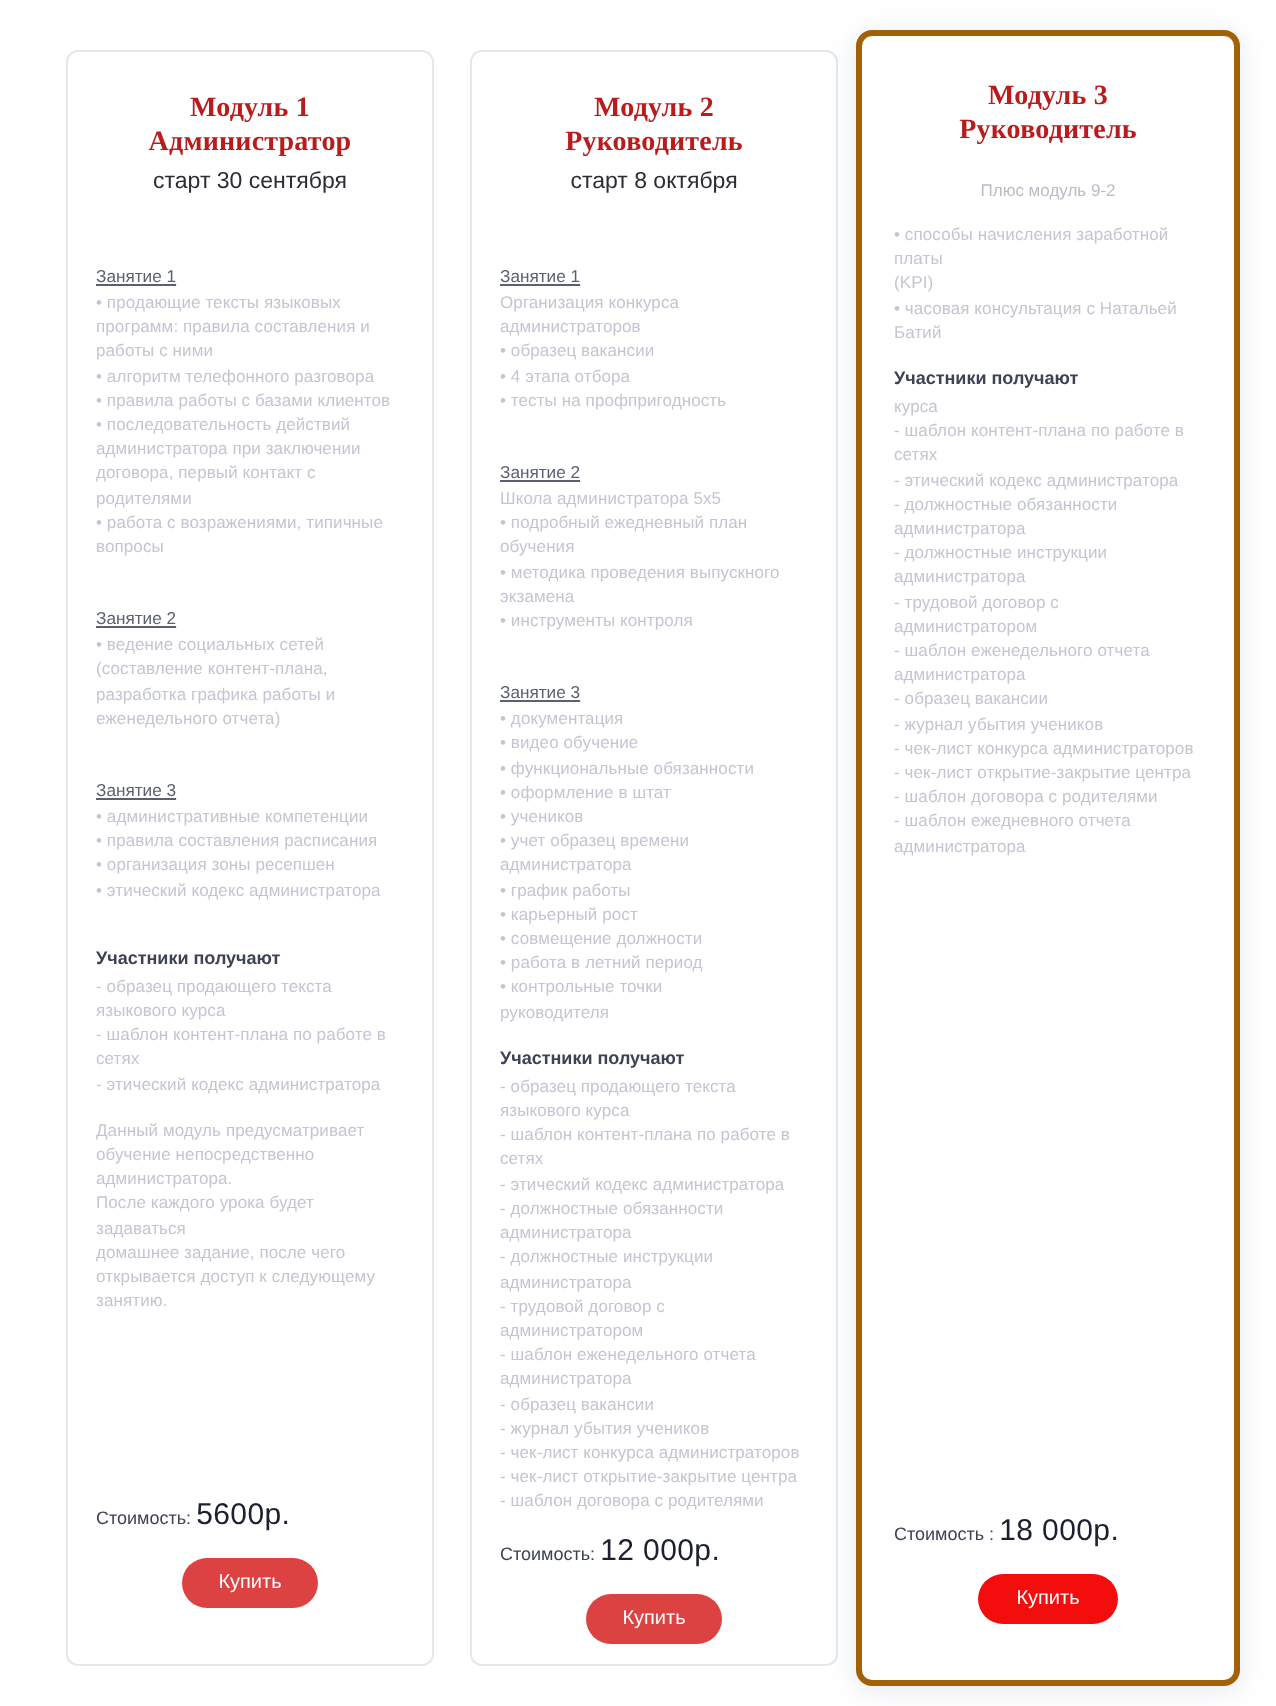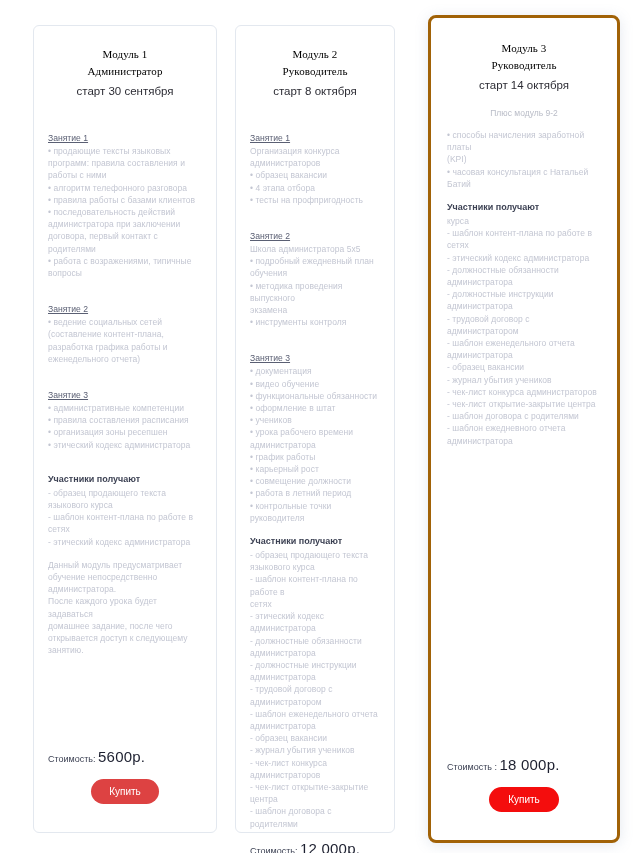--- a/index.html
+++ b/index.html
@@ -23,36 +23,36 @@
   .card {
     position: absolute;
     background: #ffffff;
     border: 1px solid #e3e8ef;
     border-radius: 6px;
     padding: 20px 14px 0 14px;
     display: flex;
     flex-direction: column;
   }
   .card-1 { left: 33px;  top: 25px; width: 184px; height: 808px; }
-  .card-2 { left: 235px; top: 25px; width: 160px; height: 808px; }
+  .card-2 { left: 235px; top: 25px; width: 184px; height: 808px; }
   .card-3 {
     left: 428px; top: 15px; width: 192px; height: 828px;
     border: 3px solid #a16207;
     border-radius: 8px;
     box-shadow: 0 2px 14px rgba(120,140,175,0.20);
     padding: 22px 16px 0 16px;
     z-index: 3;
   }
 
   .card-head { text-align: center; }
   .module-title {
     font-family: "Liberation Serif", serif;
-    color: #000000;
-    font-weight: normal;
-    font-size: 11px;
+    color: #b91c1c;
+    font-weight: bold;
+    font-size: 14px;
     line-height: 17px;
     letter-spacing: 0.1px;
   }
   .module-title .ln2 { display: block; }
   .start-date {
     margin-top: 4px;
     font-size: 11.5px;
     color: #2c2c34;
     line-height: 14px;
   }
@@ -228,21 +228,21 @@
           <div class="line">• методика проведения выпускного</div>
           <div class="line">экзамена</div>
           <div class="line">• инструменты контроля</div>
           <div class="gap">&nbsp;</div>
           <div class="lesson-title">Занятие 3</div>
           <div class="line">• документация</div>
           <div class="line">• видео обучение</div>
           <div class="line">• функциональные обязанности</div>
           <div class="line">• оформление в штат</div>
           <div class="line">• учеников</div>
-          <div class="line">• урока рабочего времени</div>
+          <div class="line">• учет образец времени</div>
           <div class="line">администратора</div>
           <div class="line">• график работы</div>
           <div class="line">• карьерный рост</div>
           <div class="line">• совмещение должности</div>
           <div class="line">• работа в летний период</div>
           <div class="line">• контрольные точки</div>
           <div class="line">руководителя</div>
         </div>
       <div class="gap"></div>
       <div class="receive-title">Участники получают</div>
@@ -275,21 +275,20 @@
       <button class="buy-btn">Купить</button>
     </div>
   </div>
 
   <div class="card card-3">
     <div class="card-head">
       <div class="module-title">
         <span>Модуль 3</span>
         <span class="ln2">Руководитель</span>
       </div>
-      <div class="start-date">старт 14 октября</div>
       <div class="plus-note">Плюс модуль 9-2</div>
     </div>
     <div class="body">
       <div>
           <div class="line">• способы начисления заработной платы</div>
           <div class="line">(KPI)</div>
           <div class="line">• часовая консультация с Натальей Батий</div>
         </div>
       <div class="gap"></div>
       <div class="receive-title">Участники получают</div>

